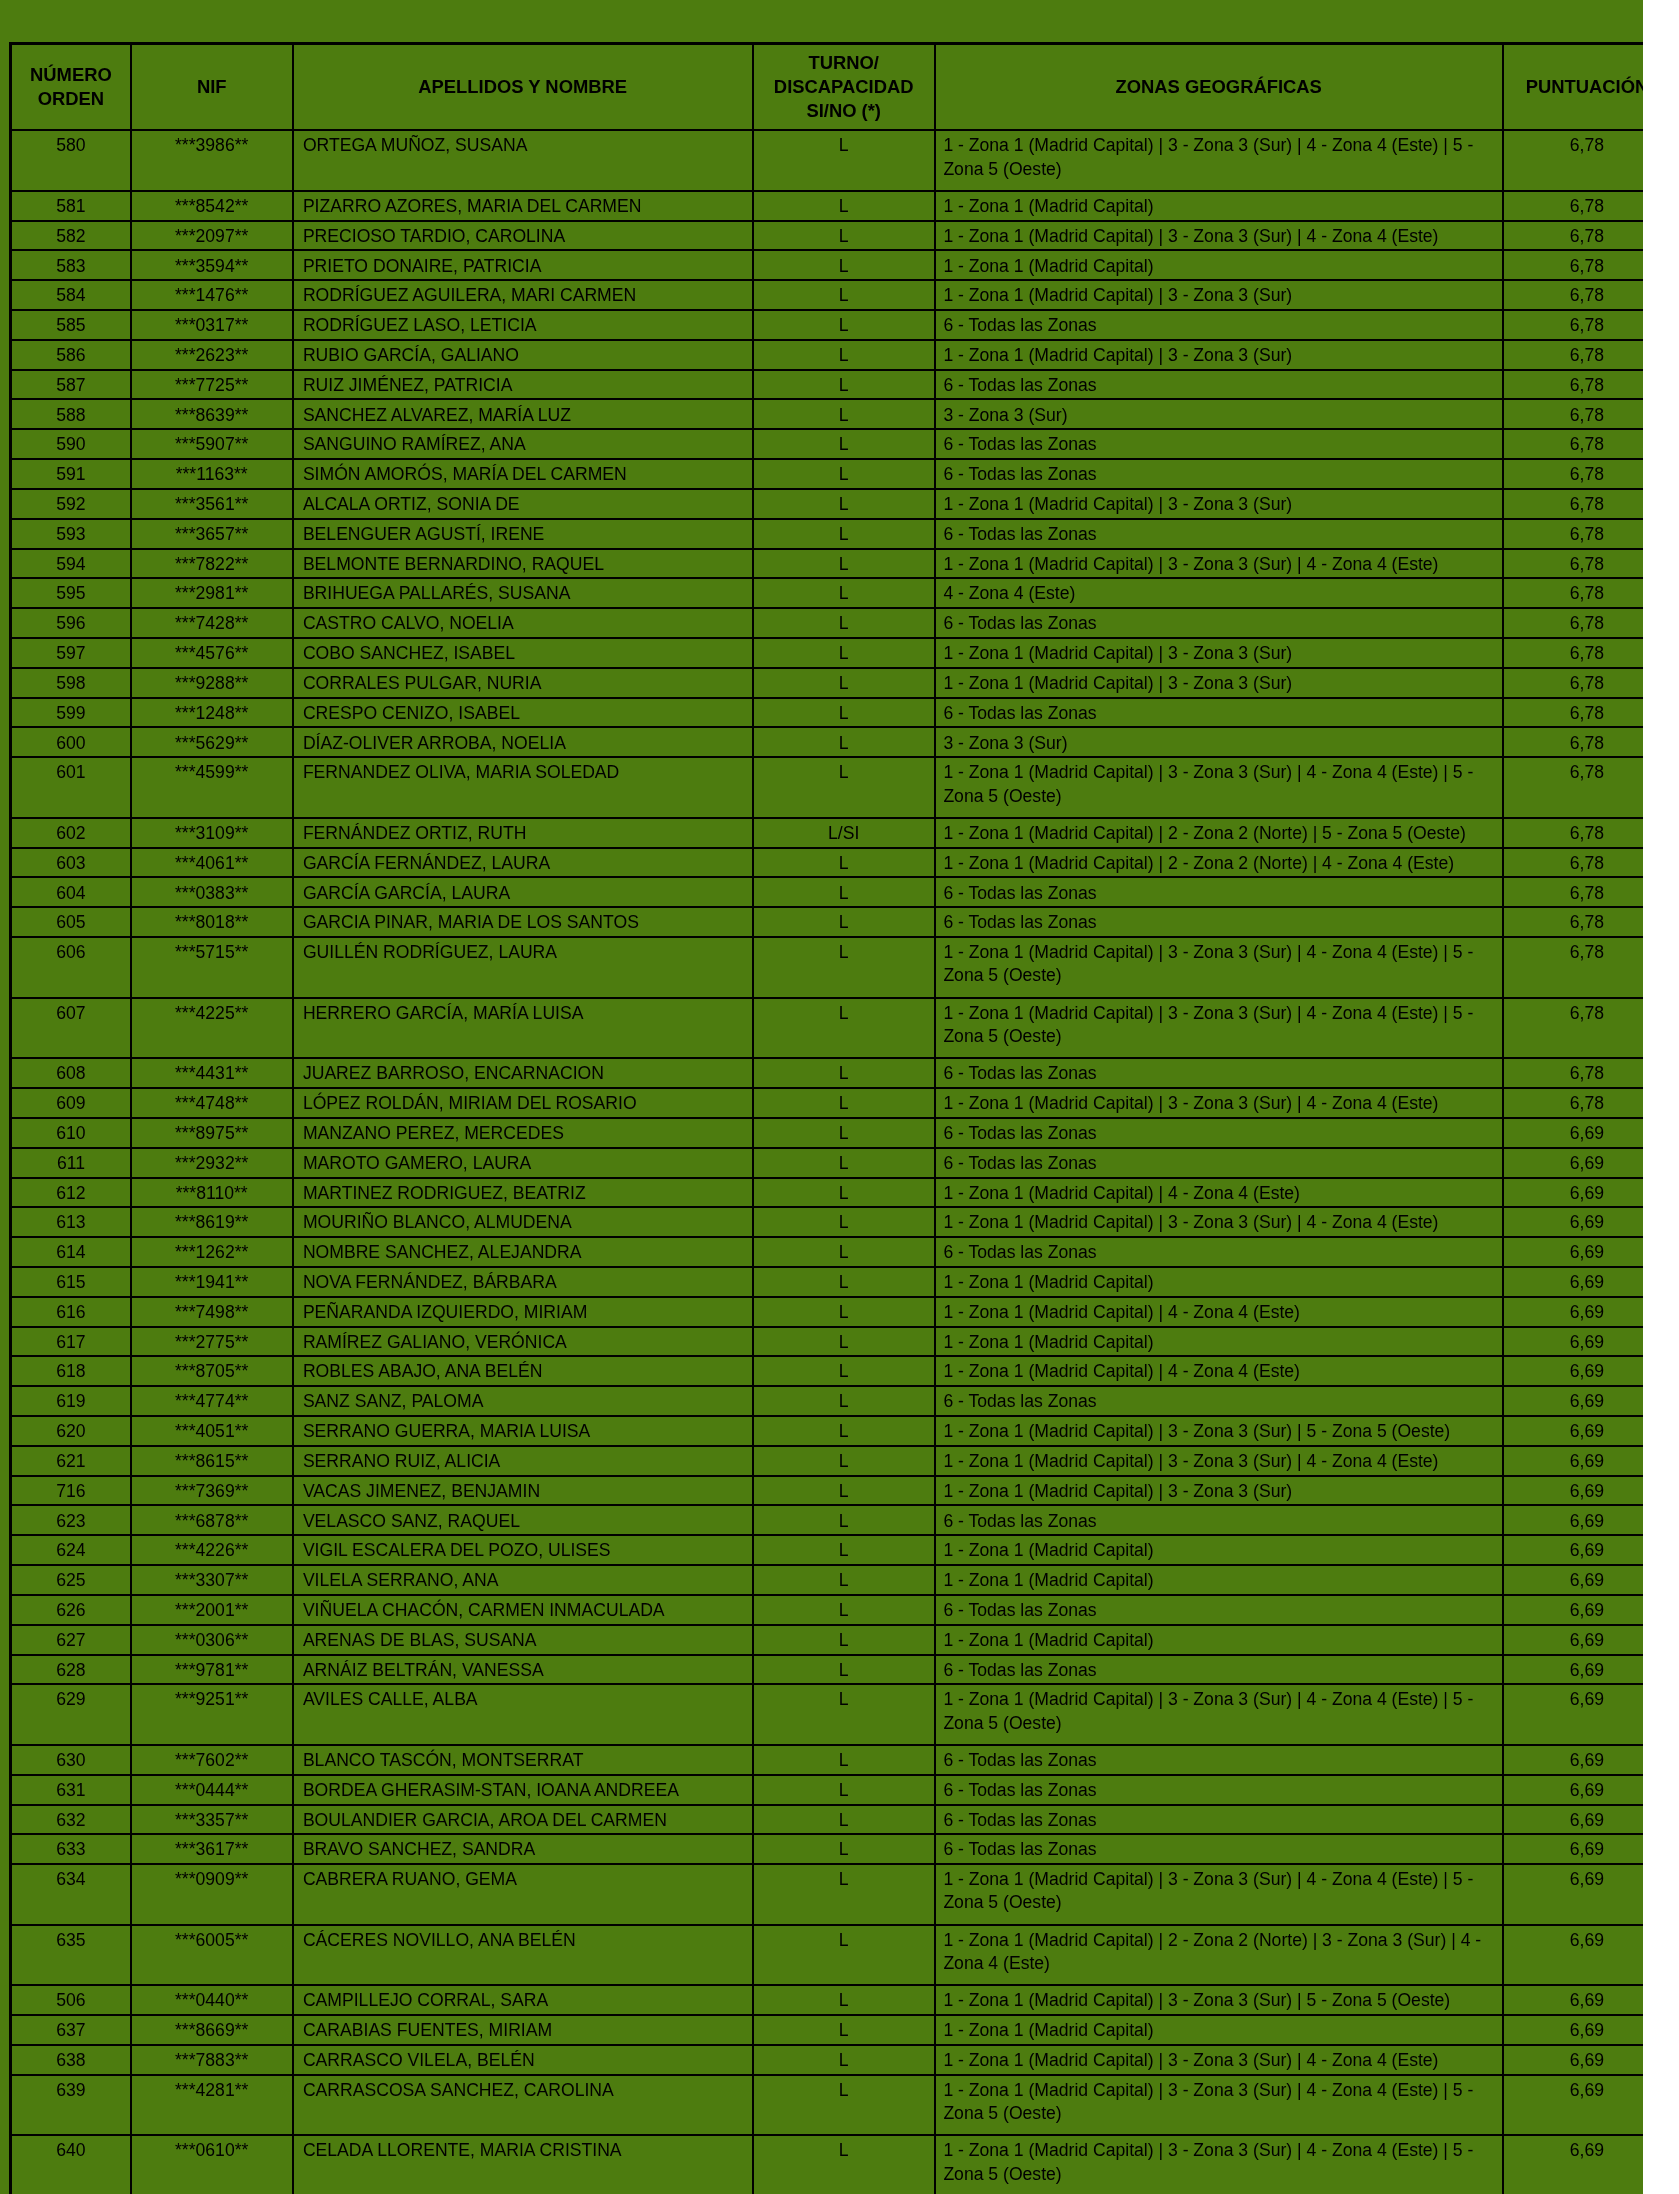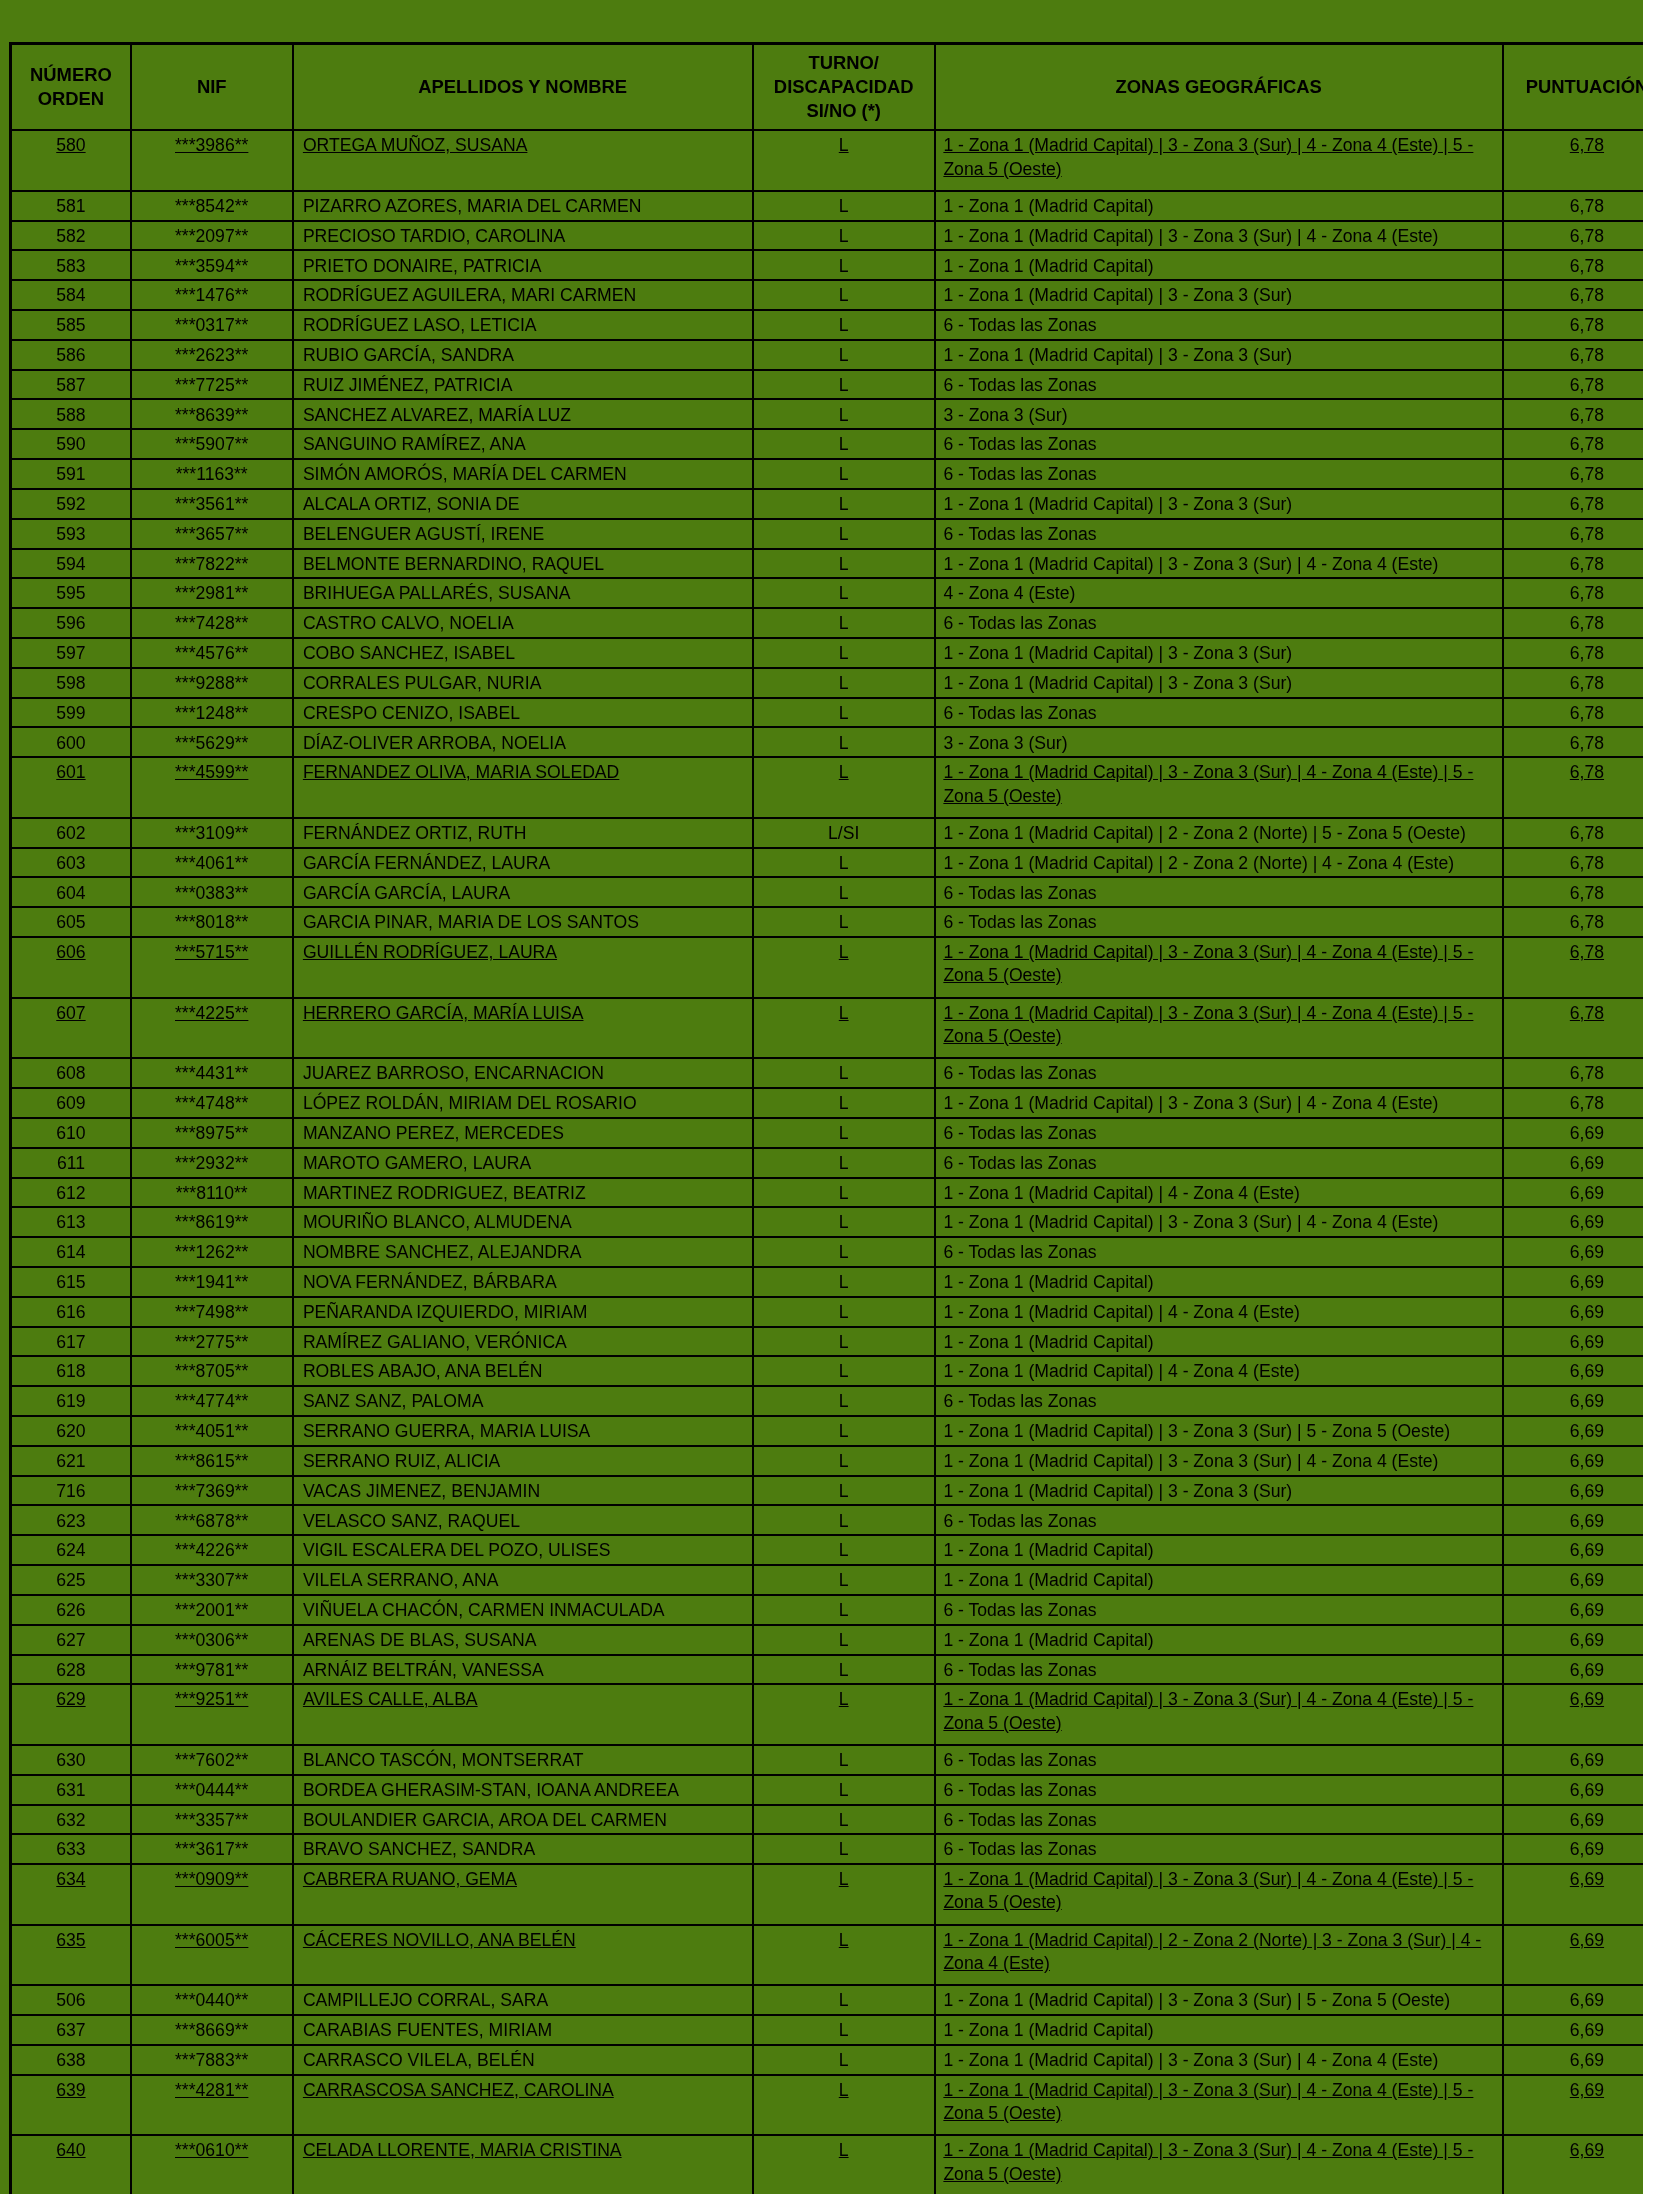--- a/index.html
+++ b/index.html
@@ -39,21 +39,21 @@
     line-height: 1.3;
     padding: 3.1px 4.6px;
   }
   td {
     font-size: 17.6px;
     line-height: 1.32;
     vertical-align: top;
     height: 21.5px;
     padding: 3.1px 6.1px 1.5px 6.1px;
   }
-  tr.tall td { height: 54px; text-decoration: underline; }
+  tr.tall td { height: 54px; }
   td.c-orden, td.c-nif, td.c-turno, td.c-punt { text-align: center; }
   td.c-nombre { text-align: left; padding-left: 9.2px; }
   td.c-zonas  { text-align: left; padding-left: 7.7px; padding-right: 10.7px; }
 </style>
 </head>
 <body>
 
 <div class="page">
   <table class="results">
     <colgroup>
@@ -122,21 +122,21 @@
       <td class="c-orden">585</td>
       <td class="c-nif">***0317**</td>
       <td class="c-nombre">RODRÍGUEZ LASO, LETICIA</td>
       <td class="c-turno">L</td>
       <td class="c-zonas">6 - Todas las Zonas</td>
       <td class="c-punt">6,78</td>
     </tr>
         <tr>
       <td class="c-orden">586</td>
       <td class="c-nif">***2623**</td>
-      <td class="c-nombre">RUBIO GARCÍA, SANDRA</td>
+      <td class="c-nombre">RUBIO GARCÍA, GALIANO</td>
       <td class="c-turno">L</td>
       <td class="c-zonas">1 - Zona 1 (Madrid Capital) | 3 - Zona 3 (Sur)</td>
       <td class="c-punt">6,78</td>
     </tr>
         <tr>
       <td class="c-orden">587</td>
       <td class="c-nif">***7725**</td>
       <td class="c-nombre">RUIZ JIMÉNEZ, PATRICIA</td>
       <td class="c-turno">L</td>
       <td class="c-zonas">6 - Todas las Zonas</td>

